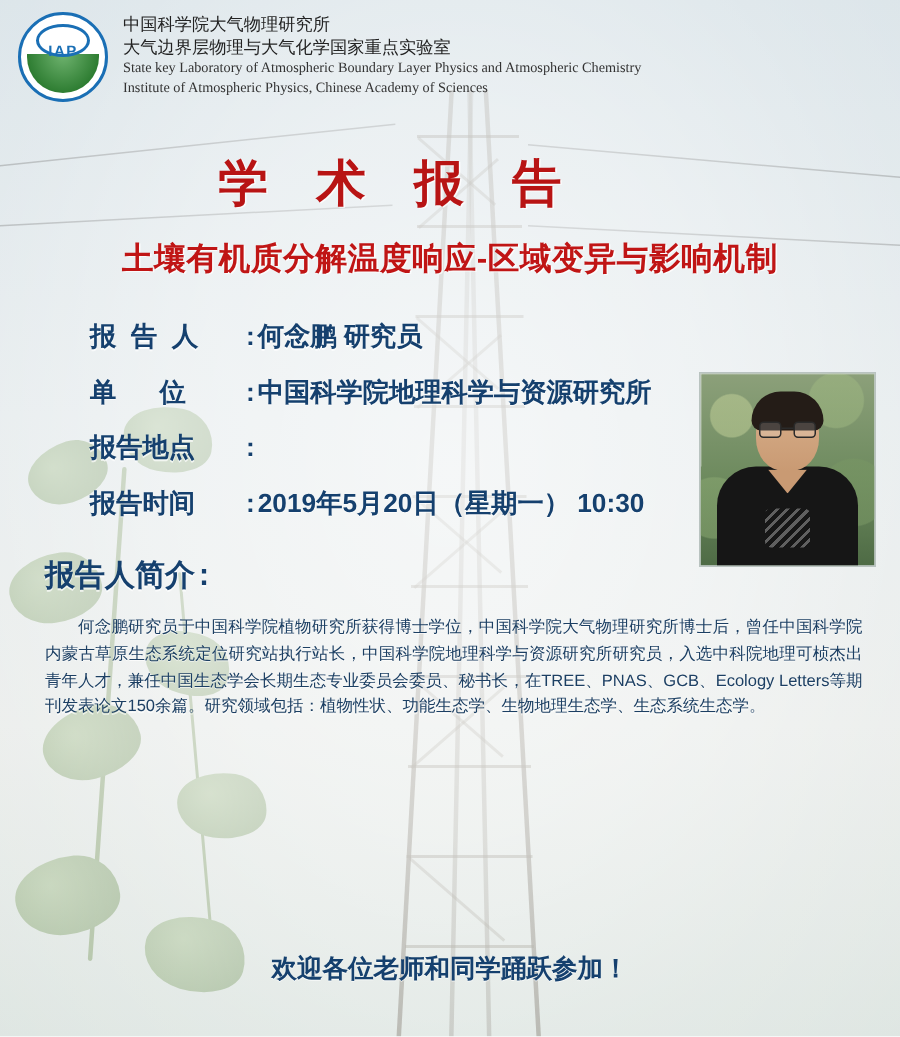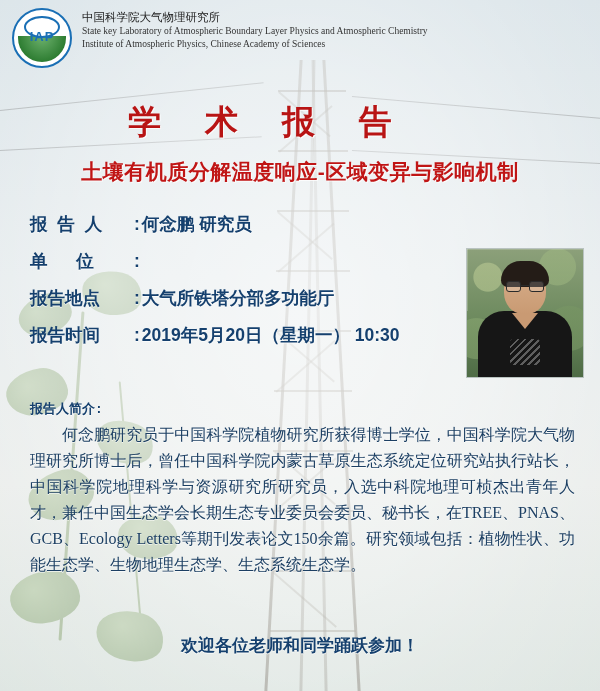--- a/index.html
+++ b/index.html
@@ -127,21 +127,21 @@
     width: 36px; height: 22px;
     border: 2px solid #1a6fb5;
     border-radius: 50%;
     box-sizing: border-box;
   }
   .logo-iap .iap-text {
     position: absolute;
     left: 0; top: 19px;
     width: 100%;
     text-align: center;
-    font-size: 13px;
+    font-size: 10px;
     font-weight: bold;
     color: #1a6fb5;
     font-family: "Liberation Sans", sans-serif;
     letter-spacing: 1px;
     z-index: 2;
   }
   .logo-lapc {
     width: 58px; height: 58px;
     flex: 0 0 auto;
     position: relative;
@@ -197,21 +197,21 @@
   .title-main {
     position: absolute;
     left: 0; top: 100px;
     width: 520px;
     text-align: center;
     font-size: 33px;
     font-weight: bold;
     color: #b81414;
     letter-spacing: 12px;
     text-indent: 12px;
-    font-family: Liberation Mono, monospace;
+    font-family: Liberation Serif, serif;
     text-shadow: 1px 1px 0 rgba(255,255,255,0.8);
   }
   .title-sub {
     position: absolute;
     left: 0; top: 158px;
     width: 600px;
     text-align: center;
     font-size: 21px;
     font-weight: bold;
     color: #c01515;
@@ -234,20 +234,21 @@
     font-size: 17.5px;
     font-weight: bold;
     color: #15406e;
     font-family: "Liberation Sans", sans-serif;
     text-shadow: 0 1px 0 rgba(255,255,255,0.7);
   }
   .info-label {
     flex: 0 0 auto;
     width: 104px;
     letter-spacing: 0px;
+    margin-left: 30px;
   }
   .info-label.sp1 { letter-spacing: 2.5px; }
   .info-label.sp2 { letter-spacing: 12px; }
   .info-colon { margin: 0 2px 0 0; }
   .info-value { flex: 1 1 auto; }
 
   
   .portrait {
     position: absolute;
     right: 16px;
@@ -342,36 +343,36 @@
     width: 30px; height: 26px;
     border-radius: 4px;
     background: repeating-linear-gradient(135deg, rgba(255,255,255,0.45) 0 2px, rgba(255,255,255,0) 2px 5px);
     opacity: .7;
   }
 
   
   .bio-title {
     position: absolute;
     left: 30px;
-    top: 400px;
-    font-size: 13px;
+    top: 370px;
+    font-size: 20px;
     font-weight: bold;
     color: #15406e;
     font-family: Liberation Mono, monospace;
     text-shadow: 0 1px 0 rgba(255,255,255,0.7);
   }
   .bio-body {
     position: absolute;
     left: 30px;
-    top: 422px;
+    top: 410px;
     width: 545px;
-    font-size: 16px;
+    font-size: 11px;
     line-height: 1.62;
     color: #1c3f63;
-    font-family: Liberation Serif, serif;
+    font-family: Liberation Sans, sans-serif;
     text-align: justify;
     text-shadow: 0 1px 0 rgba(255,255,255,0.65);
   }
   .bio-body p { margin: 0; text-indent: 2em; }
 
   .footer {
     position: absolute;
     left: 0;
     top: 634px;
     width: 600px;
@@ -437,42 +438,43 @@
   <div class="bg-vign"></div>
 
   <div class="header">
     <div class="logos">
       <div class="logo-iap">
         <div class="iap-text">IAP</div>
       </div>
     </div>
     <div class="org-lines">
       <div class="org-cn">中国科学院大气物理研究所</div>
+      <div class="org-cn">大气边界层物理与大气化学国家重点实验室</div>
       <div class="org-en">State key Laboratory of Atmospheric Boundary Layer Physics and Atmospheric Chemistry</div>
       <div class="org-en">Institute of Atmospheric Physics, Chinese Academy of Sciences</div>
     </div>
   </div>
 
   <div class="title-main">学 术 报 告</div>
   <div class="title-sub">土壤有机质分解温度响应-区域变异与影响机制</div>
 
   <div class="info">
     <div class="info-row">
       <span class="info-label sp1">报 告 人</span>
       <span class="info-colon">:</span>
       <span class="info-value">何念鹏  研究员</span>
     </div>
     <div class="info-row">
       <span class="info-label sp2">单    位</span>
       <span class="info-colon">:</span>
+      <span class="info-value">中国科学院地理科学与资源研究所</span>
     </div>
     <div class="info-row">
       <span class="info-label">报告地点</span>
       <span class="info-colon">:</span>
-      <span class="info-value">大气所铁塔分部多功能厅</span>
     </div>
     <div class="info-row">
       <span class="info-label">报告时间</span>
       <span class="info-colon">:</span>
       <span class="info-value">2019年5月20日（星期一） 10:30</span>
     </div>
   </div>
 
   <div class="portrait">
     <div class="pfoliage"></div>

